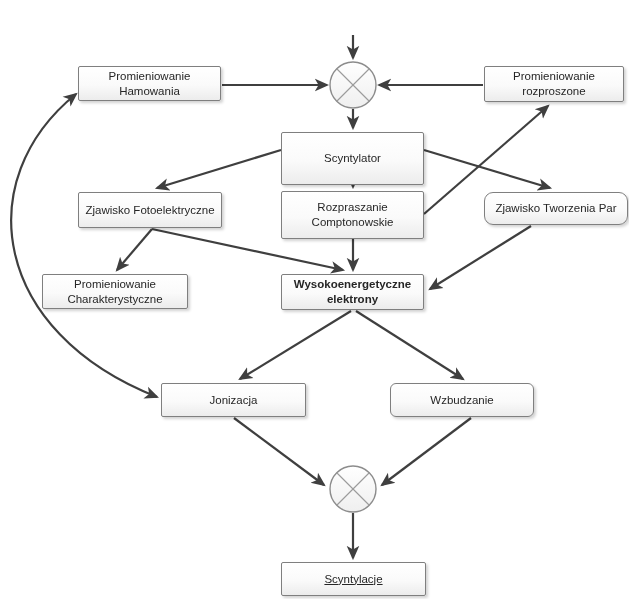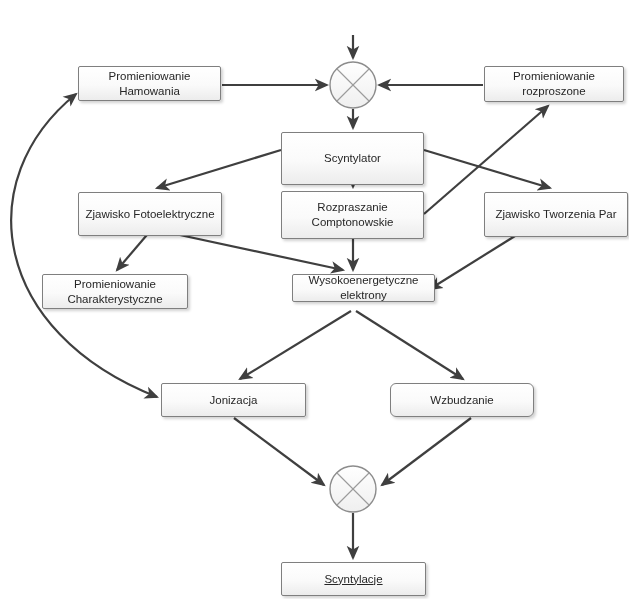--- a/index.html
+++ b/index.html
@@ -101,37 +101,37 @@
   </div>
 
   <div class="node" style="left:484px; top:66px;  width:140px; height:36px;">
     <span>Promieniowanie rozproszone</span>
   </div>
 
   <div class="node" style="left:281px; top:132px; width:143px; height:53px;">
     <span>Scyntylator</span>
   </div>
 
-  <div class="node" style="left:78px;  top:192px; width:144px; height:44px;">
+  <div class="node" style="left:78px;  top:192px; width:144px; height:36px;">
     <span>Zjawisko Fotoelektryczne</span>
   </div>
 
   <div class="node" style="left:281px; top:191px; width:143px; height:48px;">
     <span>Rozpraszanie Comptonowskie</span>
   </div>
 
-  <div class="node" style="left:484px; top:192px; width:144px; height:45px;">
+  <div class="node" style="left:484px; top:192px; width:144px; height:33px;border-radius:9px;">
     <span>Zjawisko Tworzenia Par</span>
   </div>
 
   <div class="node" style="left:42px;  top:274px; width:146px; height:35px;align-items:center;">
     <span>Promieniowanie Charakterystyczne</span>
   </div>
 
-  <div class="node" style="left:292px; top:274px; width:143px; height:28px;">
+  <div class="node" style="left:281px; top:274px; width:143px; height:36px;font-weight:bold;">
     <span>Wysokoenergetyczne elektrony</span>
   </div>
 
   <div class="node" style="left:161px; top:383px; width:145px; height:34px;">
     <span>Jonizacja</span>
   </div>
 
   <div class="node" style="left:390px; top:383px; width:144px; height:34px;border-radius:6px;">
     <span>Wzbudzanie</span>
   </div>

